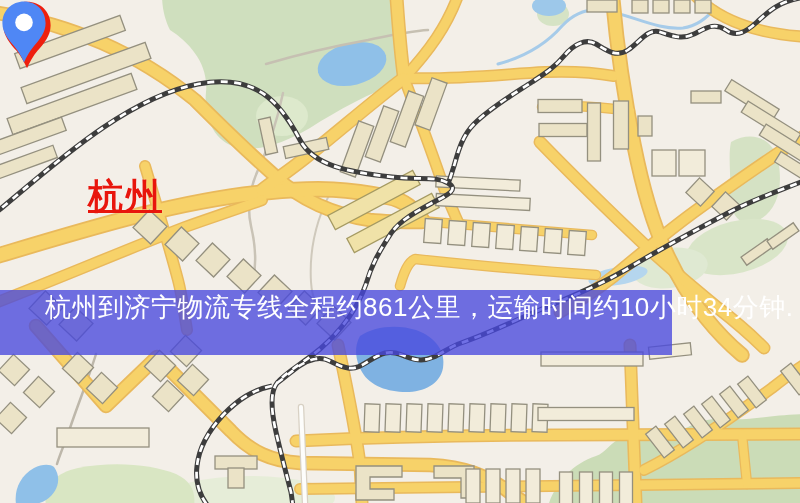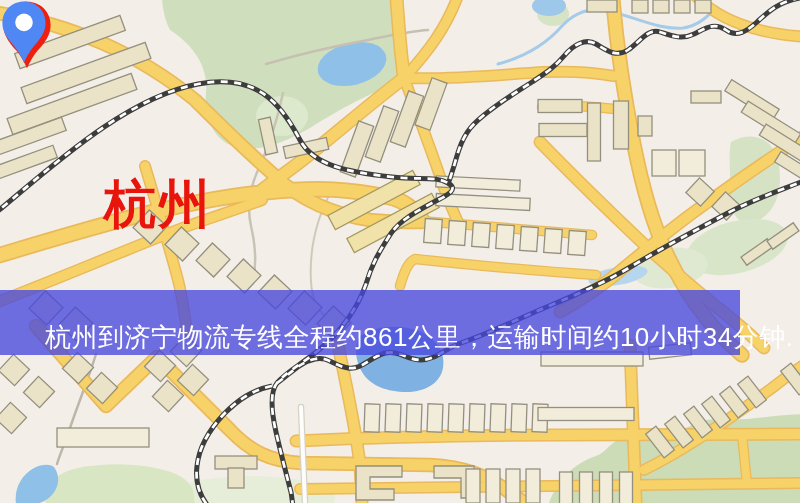--- a/index.html
+++ b/index.html
@@ -16,30 +16,30 @@
   .wf{stroke:#fdfdfb;fill:none;stroke-linecap:round;}
   .rail-d{stroke:var(--rail-dark,#3d3d3d);fill:none;stroke-width:5;}
   .rail-l{stroke:var(--rail-light,#ffffff);fill:none;stroke-width:2.7;stroke-dasharray:7 6.5;}
   .bld{fill:var(--building-fill,#ebe3c7);stroke:var(--building-stroke,#94907f);stroke-width:1.3;}
   .bld.lt{fill:#f2ecda;}
   .bld.yl{fill:#f0e2a8;stroke:#a59a62;}
   .stream{fill:none;stroke-linecap:round;}
   
   .city-label{position:absolute;font-weight:700;line-height:1;letter-spacing:2px;
     text-shadow:0 0 2px rgba(255,255,255,.35);}
-  .label-origin{left:104px;top:178px;font-size:52px;color:var(--origin-color,#e8150c);}
+  .label-origin{left:88px;top:178px;font-size:35px;color:var(--origin-color,#e8150c);text-decoration:underline;}
   .label-dest{left:641px;top:180px;font-size:48px;color:var(--dest-color,#201bd6);}
   
   .pin{position:absolute;}
   .pin-origin{left:119px;top:102px;width:54px;height:70px;}
   .pin-dest{left:666px;top:104px;width:48px;height:64px;}
   
-  .banner{position:absolute;left:0;top:290px;width:740px;height:65px;
+  .banner{position:absolute;left:0;top:290px;width:672px;height:65px;
     background:var(--banner-bg,rgba(72,72,222,0.78));
-    display:flex;align-items:flex-end;z-index:5;}
+    display:flex;align-items:flex-start;z-index:5;}
   .banner-text{color:var(--banner-text,#ffffff);font-size:26px;letter-spacing:0.5px;
     padding-left:45px;white-space:nowrap;}
 </style>
 </head>
 <body>
 
 <div class="stage">
 
   <svg width="800" height="503" viewBox="0 0 800 503">
     <defs>

